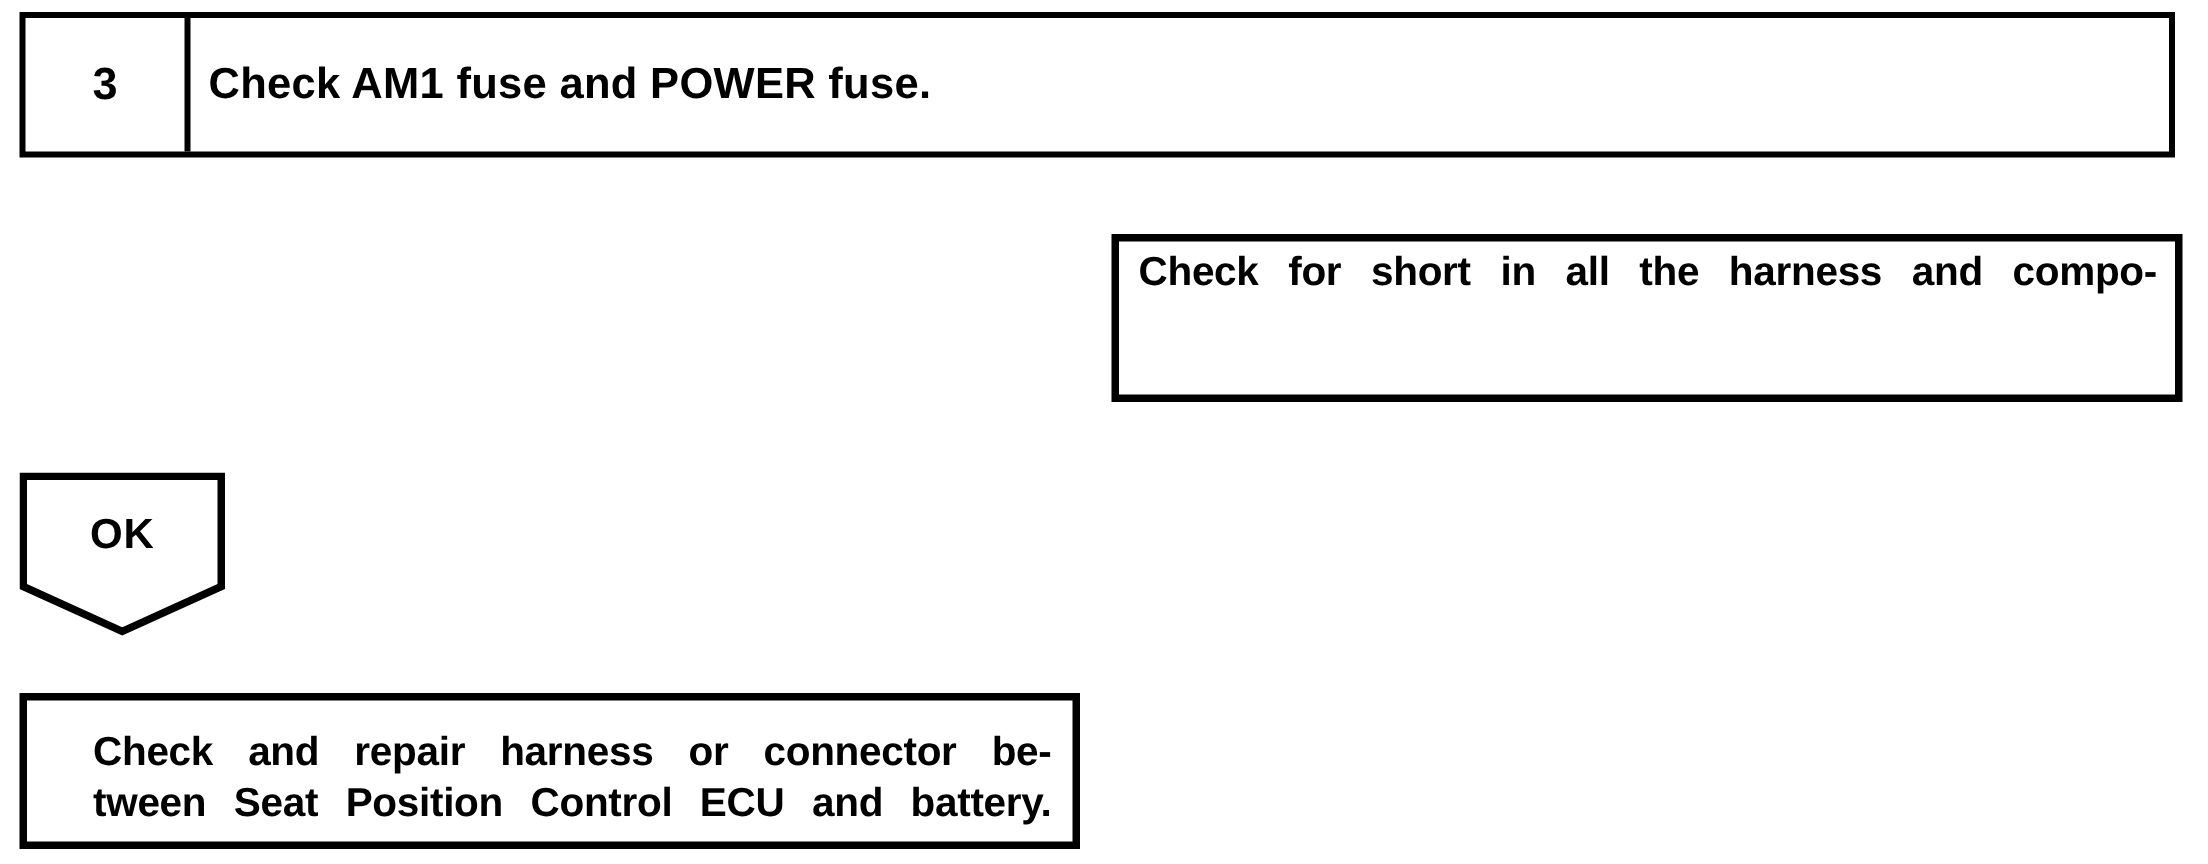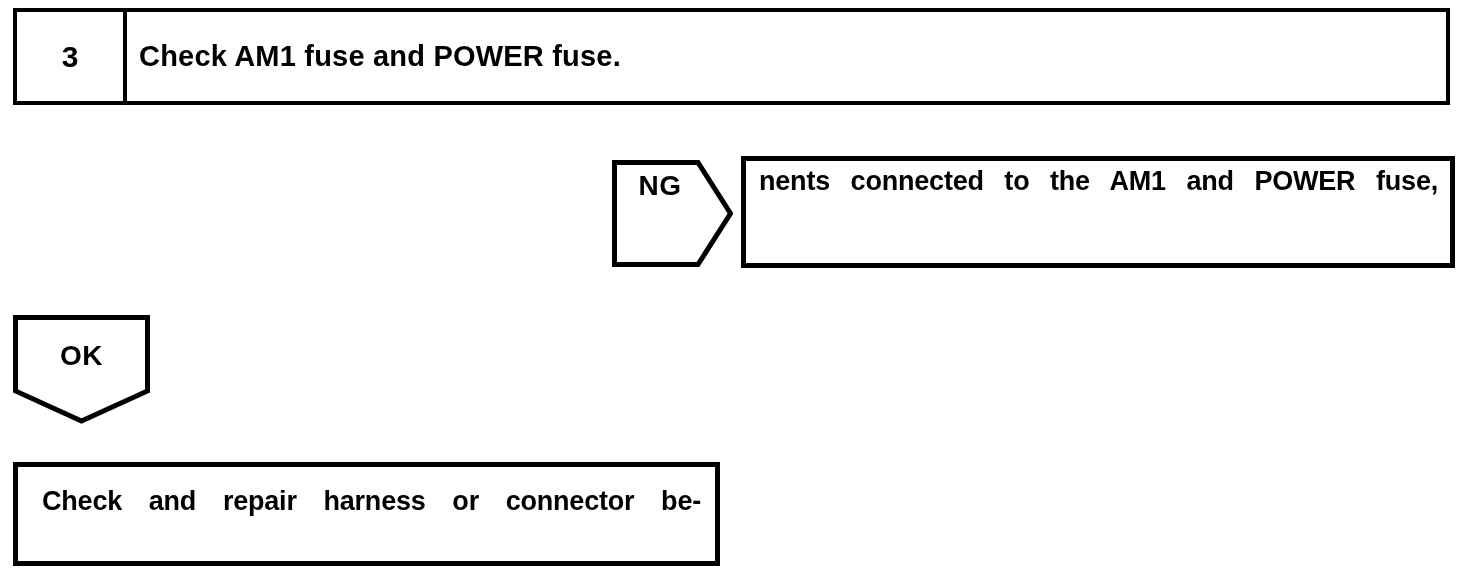--- a/index.html
+++ b/index.html
@@ -81,47 +81,42 @@
     display: block;
     line-height: 33px;
     white-space: nowrap;
   }
   .action-line.justified {
     white-space: normal;
     text-align: justify;
     text-align-last: justify;
     text-justify: inter-word;
   }
-  .ok-action-box .action-line { line-height: 34px; }
+  .ok-action-box .action-line { line-height: 34px; margin-left: 20px; }
 </style>
 </head>
 <body>
 
 <div class="canvas">
 
   <div class="step-box">
     <div class="step-number-cell">3</div>
     <div class="step-instruction-cell">Check AM1 fuse and POWER fuse.</div>
   </div>
 
-  <div class="connector ng-connector">
-    <svg width="121" height="107" viewBox="0 0 121 107">
-      <polygon points="2.5,2.5 86,2.5 118.5,53.5 86,104.5 2.5,104.5" fill="#ffffff" stroke="#000000" stroke-width="5" stroke-linejoin="miter"></polygon>
-    </svg>
-    <span class="connector-label">NG</span>
-  </div>
 
   <div class="action-box ng-action-box">
-    <span class="action-line justified">nents connected to the AM1 and POWER fuse,</span>
+    <span class="action-line justified">Check for short in all the harness and compo-</span>
   </div>
 
   <div class="connector ok-connector">
     <svg width="137" height="109" viewBox="0 0 137 109">
       <polygon points="2.5,2.5 134.5,2.5 134.5,76 68.5,106 2.5,76" fill="#ffffff" stroke="#000000" stroke-width="5" stroke-linejoin="miter"></polygon>
     </svg>
     <span class="connector-label">OK</span>
   </div>
 
   <div class="action-box ok-action-box">
     <span class="action-line justified">Check and repair harness or connector be-</span>
+    <span class="action-line justified">tween Seat Position Control ECU and battery.</span>
   </div>
 
 </div>
 
 </body></html>

